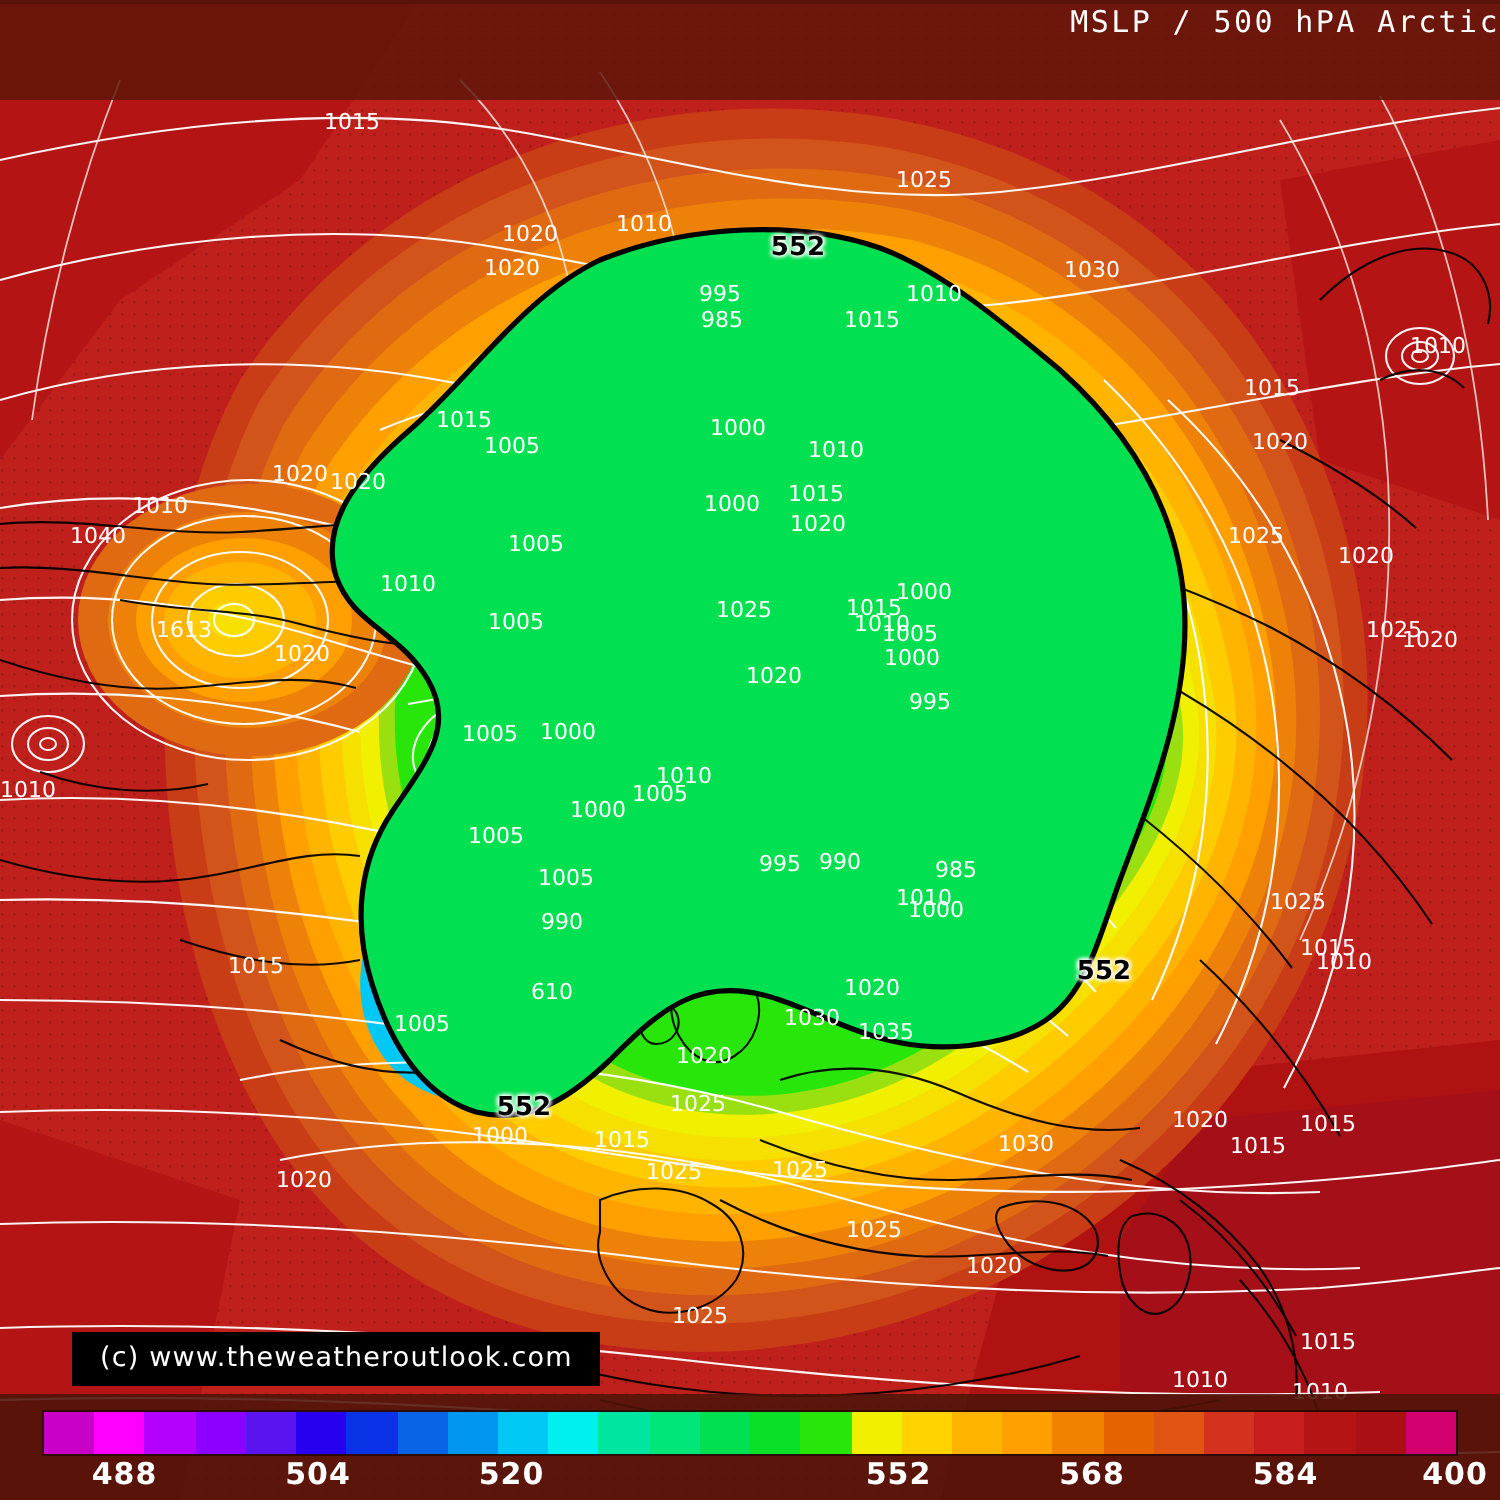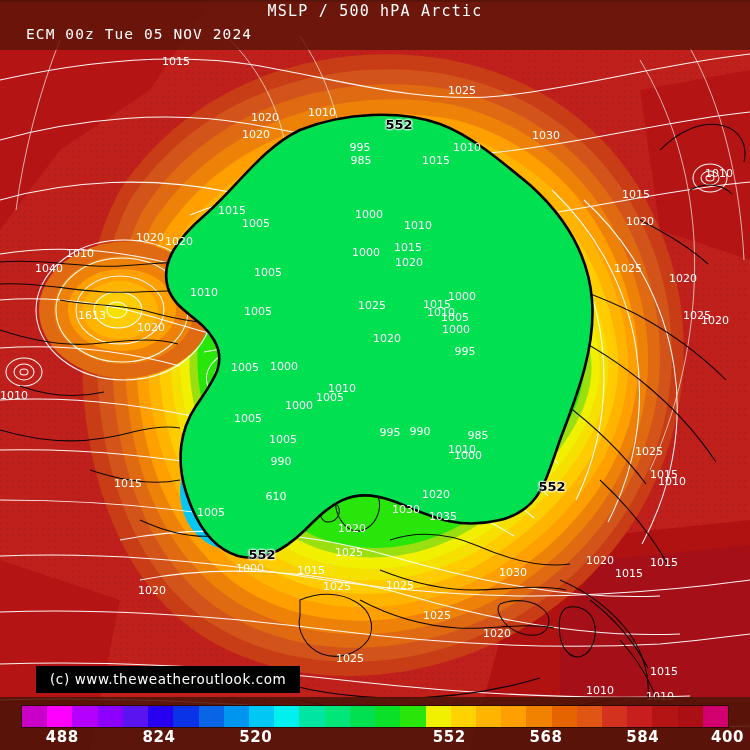--- a/index.html
+++ b/index.html
@@ -6,21 +6,21 @@
   html,body{margin:0;padding:0;background:#000;}
   body{width:750px;height:750px;overflow:hidden;
        font-family:"DejaVu Sans Mono","Liberation Mono",monospace;}
 
   #app{position:relative;width:750px;height:750px;background:#5a1509;overflow:hidden;}
 
   
   #header{position:absolute;left:0;top:0;width:750px;height:50px;z-index:40;pointer-events:none;}
   #header .hdr-bg{position:absolute;left:0;top:0;width:750px;height:50px;
                   background:#5a1509;opacity:0.82;}
-  #title{position:absolute;top:2px;left:0;width:750px;text-align:center;
+  #title{position:absolute;top:2px;left:0;width:750px;text-align:right;
          color:#fff;font-size:15px;letter-spacing:1.2px;white-space:nowrap;}
   #runline{position:absolute;top:26px;left:26px;color:#fff;font-size:14.5px;letter-spacing:1.1px;}
   #validline{position:absolute;top:26px;right:26px;color:#fff;font-size:14.5px;letter-spacing:1.1px;}
 
   
   #map{position:absolute;left:0;top:0;width:750px;height:750px;}
   #map svg{display:block;width:750px;height:750px;}
 
   
   .iso{position:absolute;color:#ffffff;font-size:11px;line-height:11px;
@@ -459,21 +459,20 @@
     <div id="h552labels">
         <div class="h552" style="left: 399px; top: 124px;">552</div>
         <div class="h552" style="left: 552px; top: 486px;">552</div>
         <div class="h552" style="left: 262px; top: 554px;">552</div>
       </div>
   </div>
 
   <div id="header">
     <div class="hdr-bg"></div>
     <div id="title">MSLP / 500 hPA Arctic</div>
-    <div id="runline">ECM 00z Tue 05 NOV 2024</div>
   </div>
 
   <div id="copy">(c) www.theweatheroutlook.com</div>
 
   <div id="cbarwrap">
     <div id="cbarshade"></div>
     <div id="cbar">
         <div class="sw" style="background: rgb(200, 0, 200);"></div>
         <div class="sw" style="background: rgb(255, 0, 255);"></div>
         <div class="sw" style="background: rgb(180, 0, 255);"></div>
@@ -498,21 +497,21 @@
         <div class="sw" style="background: rgb(230, 100, 0);"></div>
         <div class="sw" style="background: rgb(224, 85, 20);"></div>
         <div class="sw" style="background: rgb(210, 50, 30);"></div>
         <div class="sw" style="background: rgb(200, 30, 30);"></div>
         <div class="sw" style="background: rgb(180, 20, 20);"></div>
         <div class="sw" style="background: rgb(170, 15, 20);"></div>
         <div class="sw" style="background: rgb(210, 0, 110);"></div>
       </div>
     <div id="cbarlabels">
         <div class="tk" style="left: 8.3%;">488</div>
-        <div class="tk" style="left: 21.2%;">824</div>
+        <div class="tk" style="left: 21.2%;">504</div>
         <div class="tk" style="left: 34.1%;">520</div>
         <div class="tk" style="left: 47%; margin-top: 24px;">536</div>
         <div class="tk" style="left: 59.9%;">552</div>
         <div class="tk" style="left: 72.8%;">568</div>
         <div class="tk" style="left: 85.7%;">584</div>
         <div class="tk" style="left: 97%;">400</div>
       </div>
   </div>
 
 </div>

